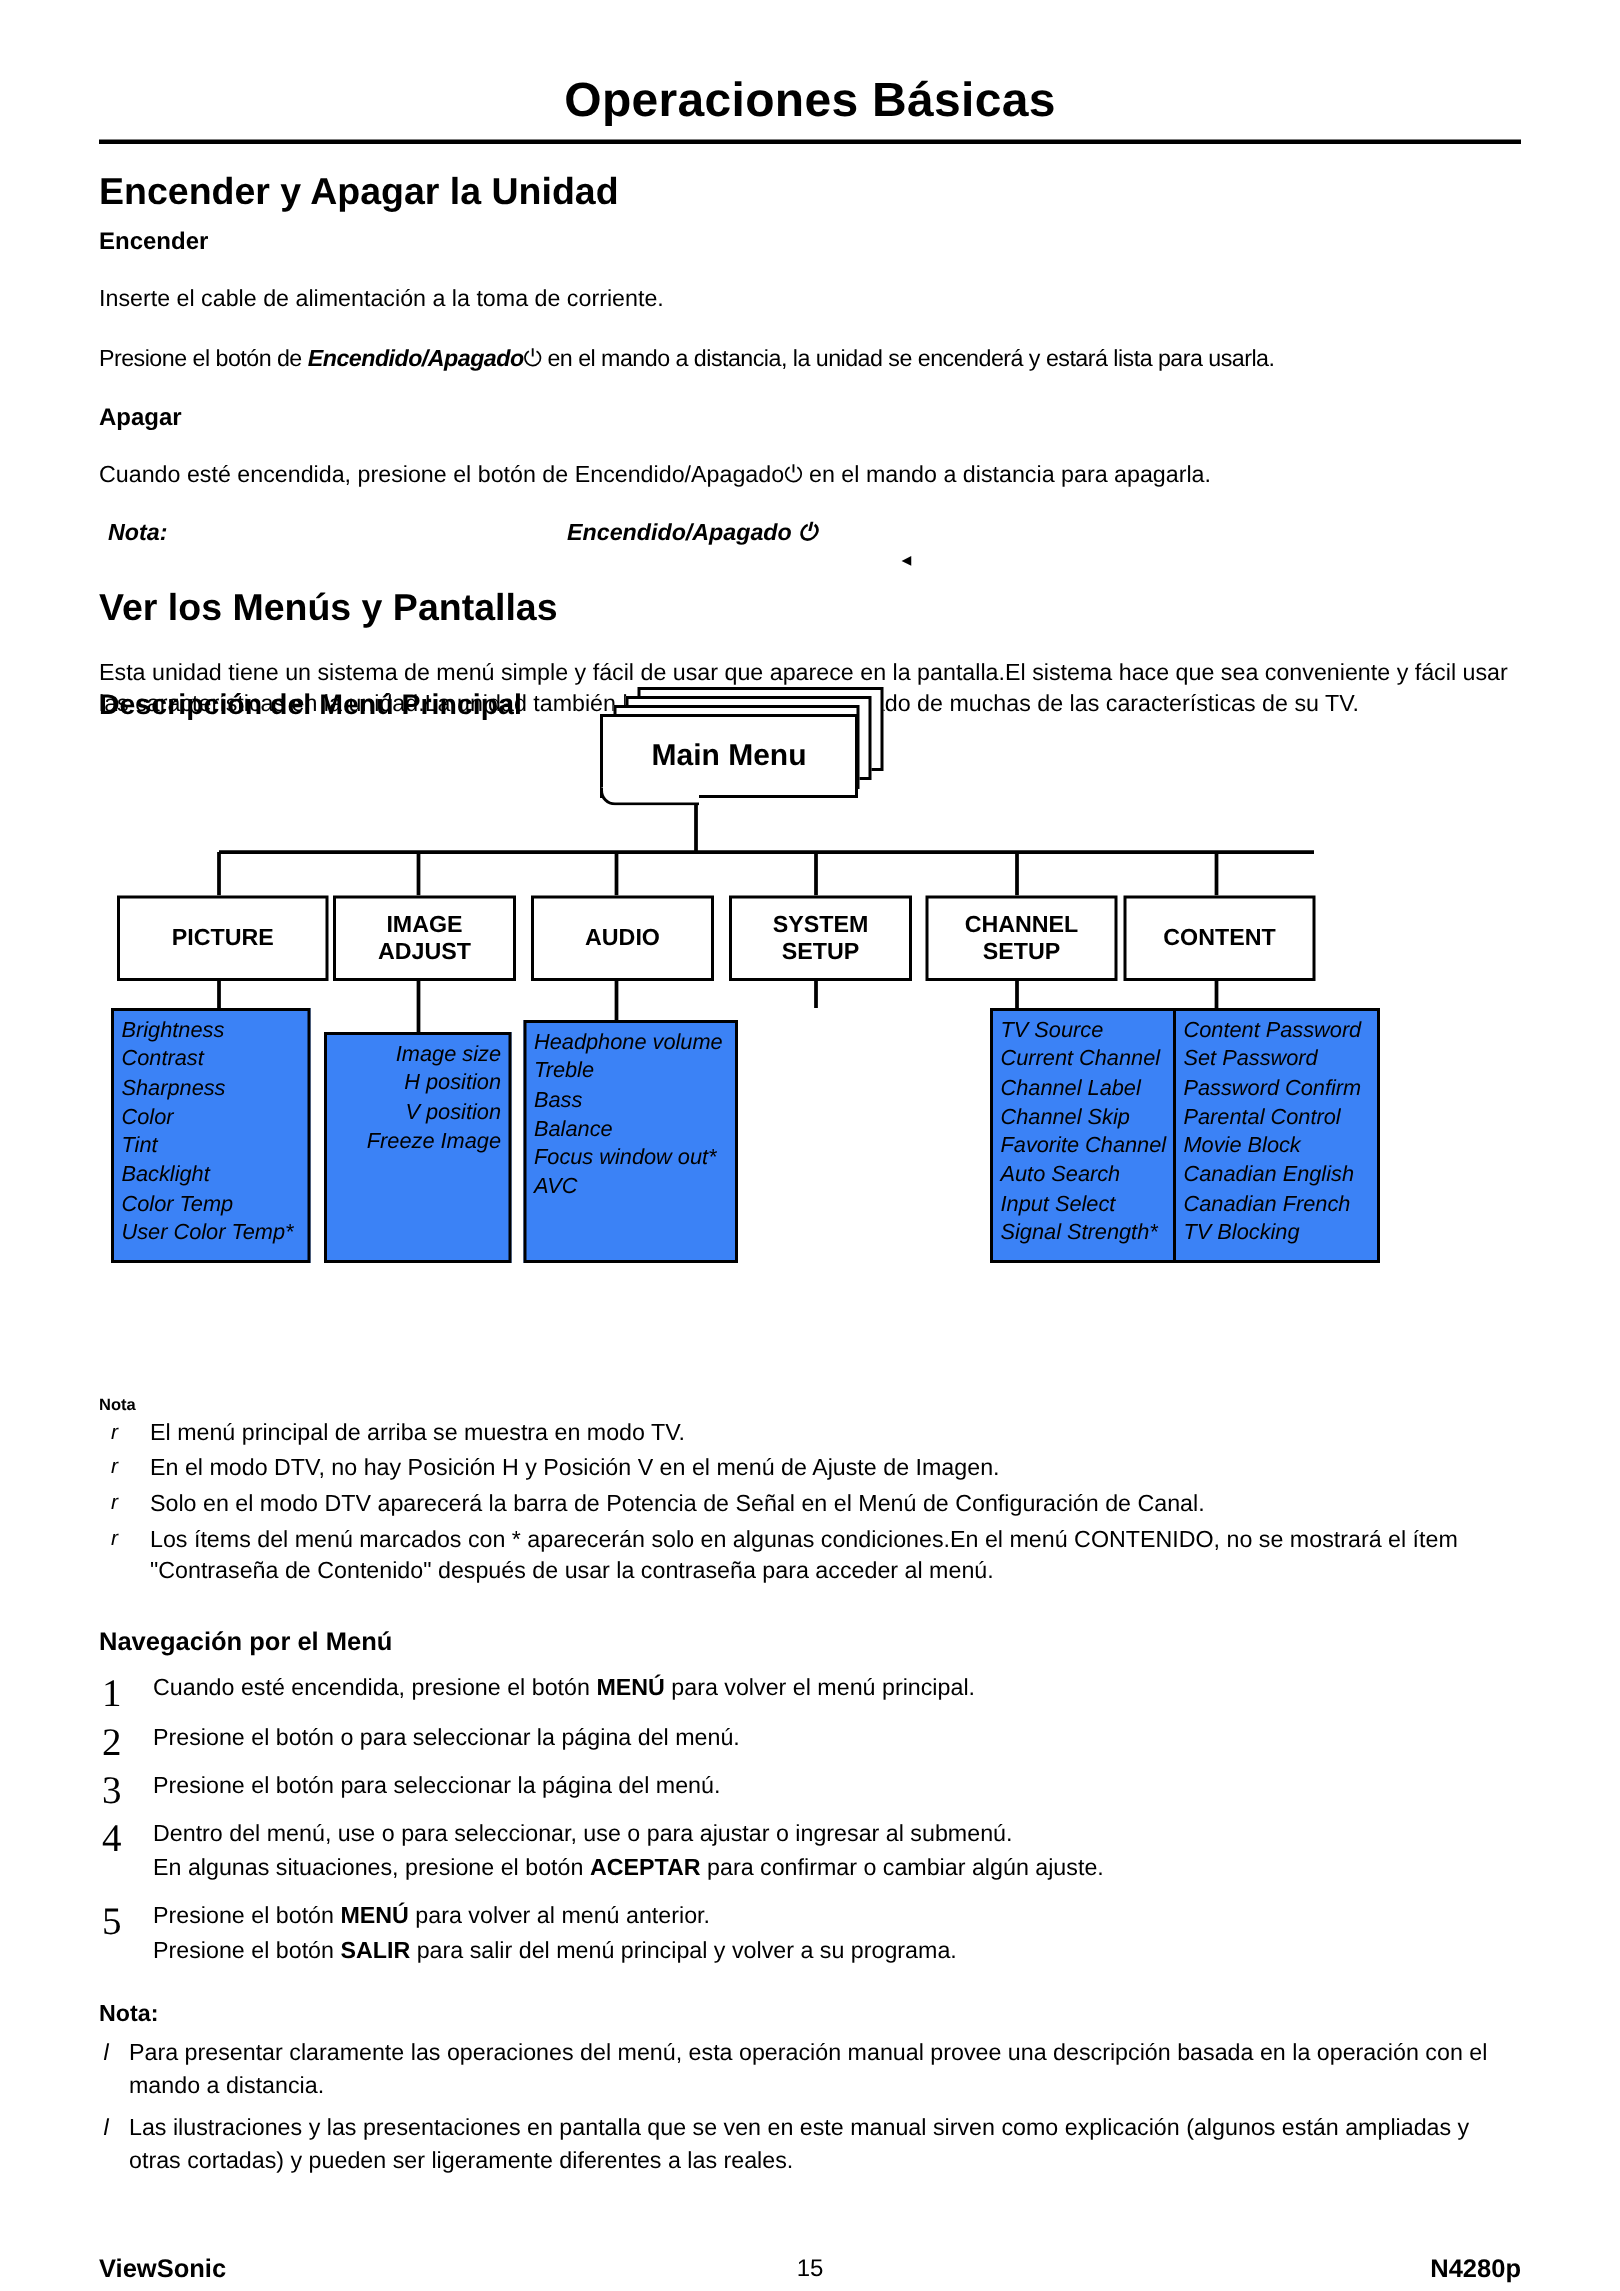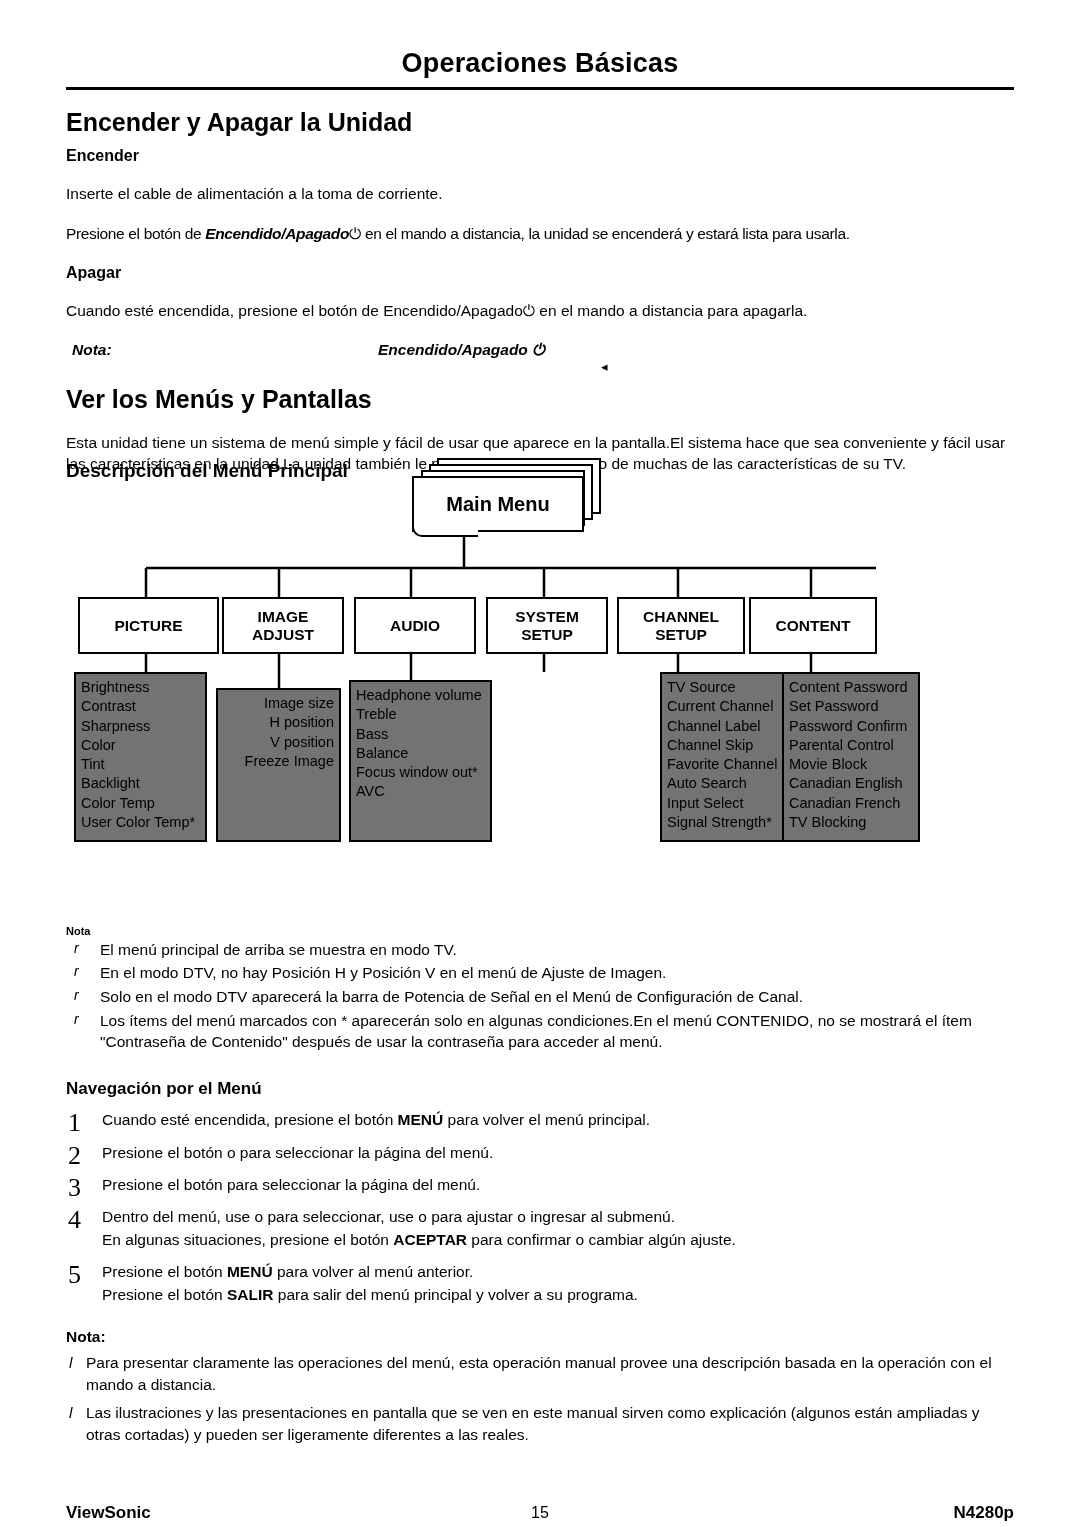--- a/index.html
+++ b/index.html
@@ -24,21 +24,21 @@
   .content {
     position: absolute;
     left: 66px;
     top: 0;
     width: 948px;
   }
 
   
   .doc-title {
     text-align: center;
-    font-size: 27px;
+    font-size: 32px;
     font-weight: bold;
     margin-top: 48px;
     letter-spacing: 0.2px;
   }
   .rule {
     border-bottom: 3px solid #000;
     margin-top: 8px;
   }
 
   h1.section {
@@ -105,21 +105,21 @@
   }
   .diagram {
     position: absolute;
     left: 0;
     top: 450px;
     width: 948px;
     height: 425px;
   }
   .mainmenu-stack {
     position: absolute;
-    left: 346px;
+    left: 334px;
     top: 8px;
     width: 185px;
     height: 72px;
   }
   .mm-shadow {
     position: absolute;
     border: 2px solid #000;
     background: #fff;
     width: 160px;
     height: 52px;
@@ -168,27 +168,28 @@
     justify-content: center;
     font-size: 15.5px;
     font-weight: bold;
     line-height: 1.15;
     text-align: center;
     height: 53px;
   }
   .sub-col {
     position: absolute;
     border: 2px solid #000;
-    background: #737373;
+    background: #3b82f6;
     font-size: 14.5px;
     line-height: 1.33;
     padding: 4px 5px 5px 5px;
     box-sizing: border-box;
     overflow: hidden;
     white-space: nowrap;
+    font-style: italic;
   }
   .sub-col div { }
 
   svg.lines {
     position: absolute;
     left: 0;
     top: 0;
     width: 948px;
     height: 425px;
     pointer-events: none;

